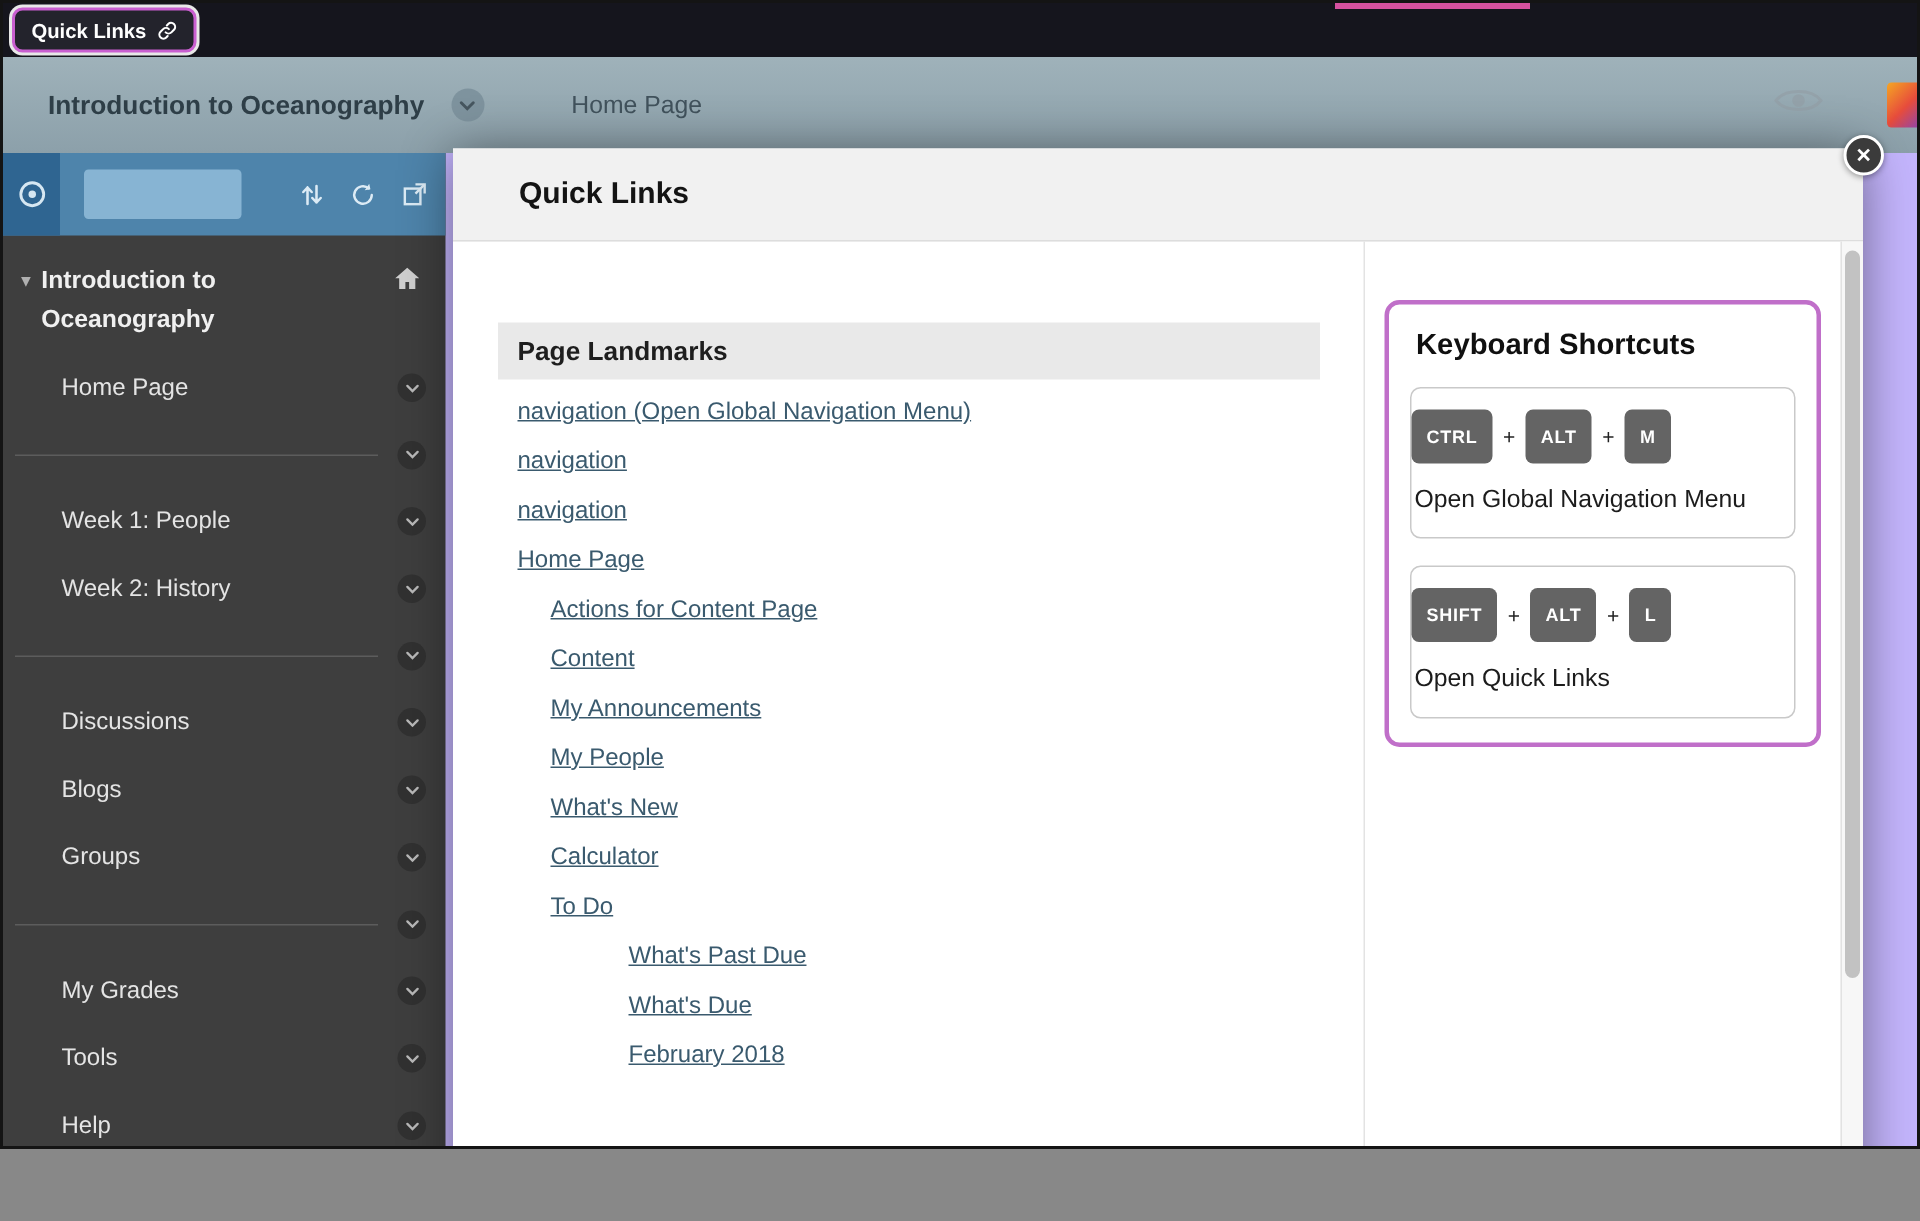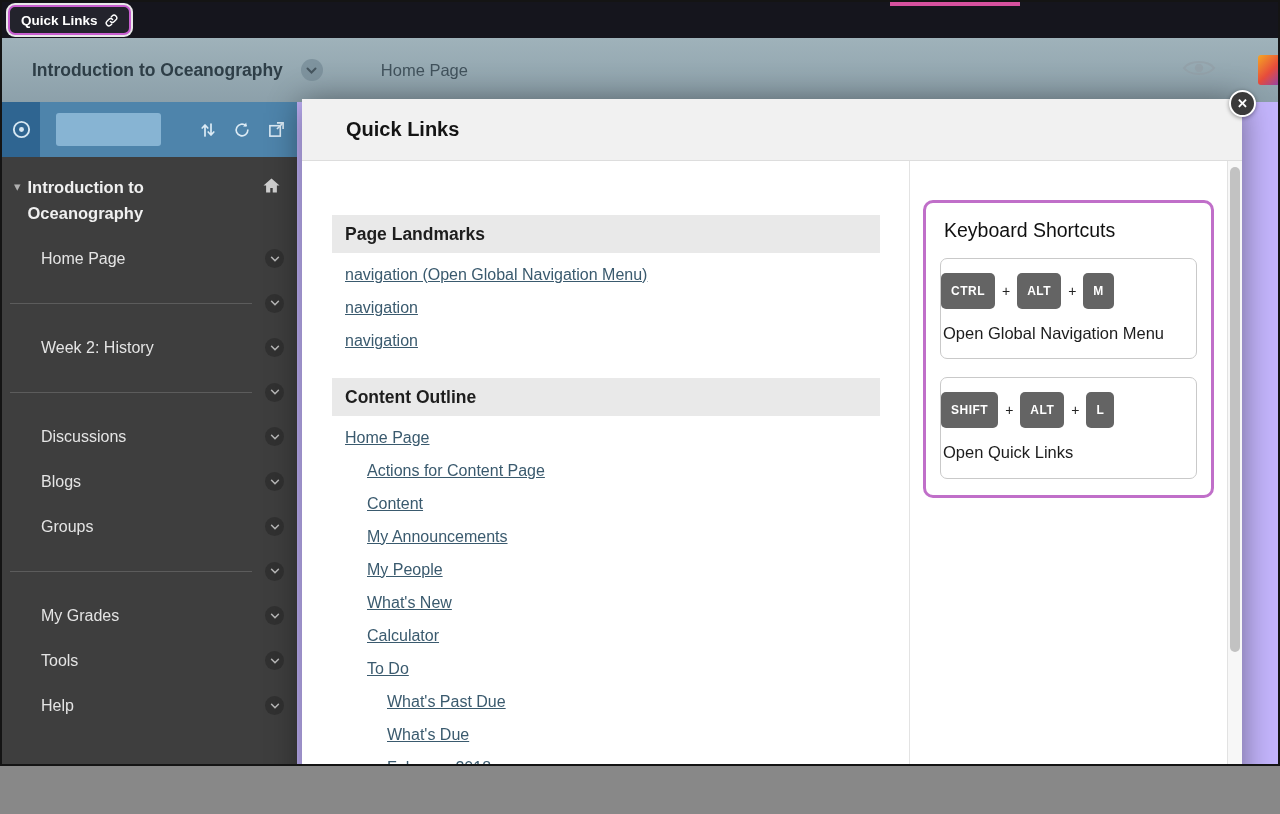--- a/index.html
+++ b/index.html
@@ -55,25 +55,25 @@
                display:flex; align-items:center; justify-content:center; cursor:pointer;
                box-shadow:0 1px 4px rgba(0,0,0,.4); z-index:12; }
   .modal-body { position:absolute; left:0; top:62px; right:0; bottom:0; display:flex; }
 
   .col-left { width:607px; padding:0 29px 0 30px; }
   .sec-band { margin-top:54px; height:38px; line-height:38px; background:#e9e9e9; padding-left:13px;
               font-size:17.5px; font-weight:600; color:#1e1e1e; }
   .sec-band.outline { margin-top:28px; }
   .linklist { margin-top:13px; }
   .mlink { display:block; margin-bottom:15px; font-size:16px; color:#3a5a6e; text-decoration:underline; cursor:pointer; width:fit-content; }
-  .ind0 { margin-left:13px; } .ind1 { margin-left:35px; } .ind2 { margin-left:55px; }
+  .ind0 { margin-left:13px; } .ind1 { margin-left:35px; } .ind2 { margin-left:87px; }
 
   .col-right { flex:1; border-left:1px solid #e3e3e3; padding:39px 28px 0 13px; }
   .kb-box { border:3px solid #c06fc9; border-radius:10px; padding:12px 14px 16px; background:#fff; }
-  .kb-heading { font-size:19.5px; color:#101010; margin:4px 0 16px 4px; font-weight:400; }
+  .kb-heading { font-size:19.5px; color:#101010; margin:4px 0 16px 4px; font-weight:700; }
   .kb-card { border:1px solid #c9c9c9; border-radius:7px; background:#fff; padding:14px 0; margin-bottom:18px; }
   .kb-card:last-child { margin-bottom:0; }
   .keys { display:flex; align-items:center; }
   .key { background:#646464; color:#fff; font-size:12px; font-weight:bold; letter-spacing:.5px;
          padding:11px 10px; min-width:28px; text-align:center; border-radius:5px; }
   .plus { margin:0 7px; color:#222; font-size:14px; }
   .kb-desc { margin-top:13px; font-size:16.5px; color:#1c1c1c; line-height:1.35; padding-left:2px; }
 
   .mscroll { position:absolute; right:0; top:62px; bottom:0; width:15px; background:#f7f7f7; border-left:1px solid #e2e2e2; }
   .mscroll .thumb { position:absolute; left:2px; top:6px; width:10px; height:485px; background:#c2c2c2; border-radius:6px; cursor:pointer; }
@@ -167,20 +167,28 @@
     </div>
     <div class="nav-divider">
       <span class="line"></span>
       <span class="nav-badge">
           <svg width="10" height="6" viewBox="0 0 11 7">
             <path d="M1.5 1.5l4 4 4-4" stroke="#b9b9b9" stroke-width="1.8" fill="none" stroke-linecap="round"></path>
           </svg>
         </span>
     </div>
     <div class="nav-item">
+      <span class="lbl">Week 1: People</span>
+      <span class="nav-badge">
+          <svg width="10" height="6" viewBox="0 0 11 7">
+            <path d="M1.5 1.5l4 4 4-4" stroke="#b9b9b9" stroke-width="1.8" fill="none" stroke-linecap="round"></path>
+          </svg>
+        </span>
+    </div>
+    <div class="nav-item">
       <span class="lbl">Week 2: History</span>
       <span class="nav-badge">
           <svg width="10" height="6" viewBox="0 0 11 7">
             <path d="M1.5 1.5l4 4 4-4" stroke="#b9b9b9" stroke-width="1.8" fill="none" stroke-linecap="round"></path>
           </svg>
         </span>
     </div>
     <div class="nav-divider">
       <span class="line"></span>
       <span class="nav-badge">
@@ -255,21 +263,20 @@
     <div class="modal-body">
 
       <div class="col-left">
         <div class="sec-band">Page Landmarks</div>
         <div class="linklist">
           <a class="mlink ind0">navigation (Open Global Navigation Menu)</a>
           <a class="mlink ind0">navigation</a>
           <a class="mlink ind0">navigation</a>
         </div>
 
-        <div class="sec-band outline">Content Outline</div>
         <div class="linklist">
           <a class="mlink ind0">Home Page</a>
           <a class="mlink ind1">Actions for Content Page</a>
           <a class="mlink ind1">Content</a>
           <a class="mlink ind1">My Announcements</a>
           <a class="mlink ind1">My People</a>
           <a class="mlink ind1">What's New</a>
           <a class="mlink ind1">Calculator</a>
           <a class="mlink ind1">To Do</a>
           <a class="mlink ind2">What's Past Due</a>

